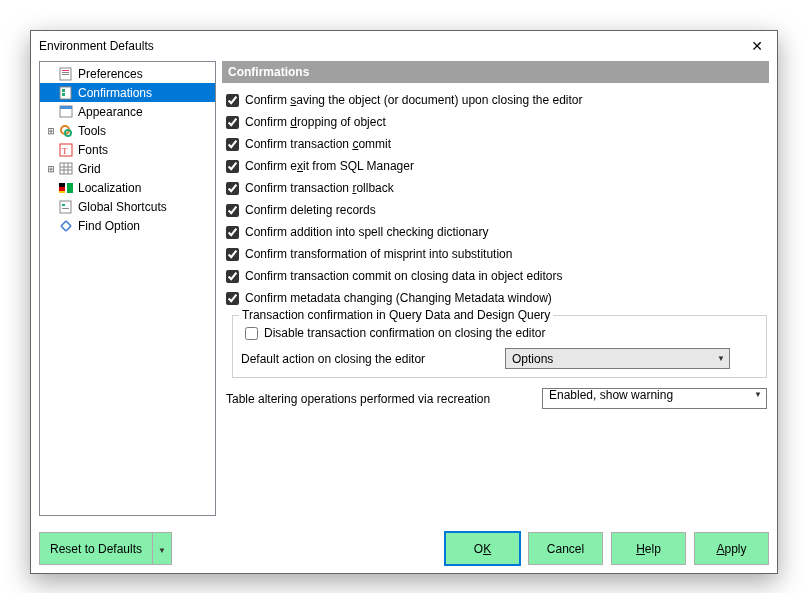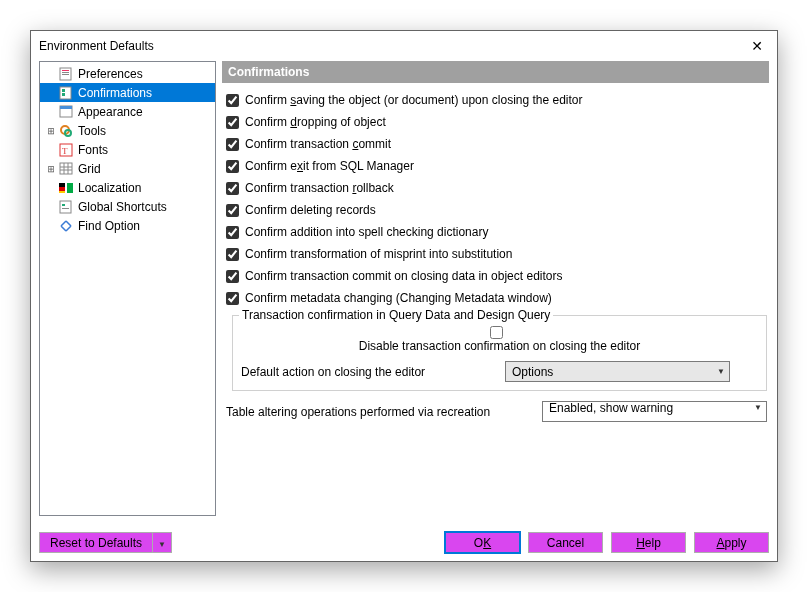--- a/index.html
+++ b/index.html
@@ -149,23 +149,23 @@
     margin-left: 40px;
   }
   .footer {
     display: flex;
     align-items: center;
     padding: 8px;
     gap: 8px;
   }
   .footer .spacer { flex: 1; }
   .footer button, .footer .splitbtn {
-    height: 21px;
+    height: 33px;
     border: 1px solid #adadad;
-    background: #d946ef;
+    background: #86efac;
     font-family: inherit;
     font-size: 12px;
     padding: 0 12px;
     min-width: 75px;
     cursor: pointer;
     display: inline-flex;
     align-items: center;
     justify-content: center;
   }
   .footer .splitbtn {
@@ -353,21 +353,21 @@
         <input type="checkbox" checked="" style="">
         <span><span>Confirm transaction commit on closing data in object editors</span></span>
       </div>
       <div class="chk-row">
         <input type="checkbox" checked="" style="">
         <span><span>Confirm metadata changing (Changing Metadata window)</span></span>
       </div>
 
       <div class="group">
         <span class="group-title">Transaction confirmation in Query Data and Design Query</span>
-        <div class="chk-row" style="margin:0 0 6px 0;flex-direction:column;">
+        <div class="chk-row" style="margin:0 0 6px 0;">
           <input type="checkbox" style="">
           <span>Disable transaction confirmation on closing the editor</span>
         </div>
         <div class="row-select">
           <span class="lbl" style="width:264px;">Default action on closing the editor</span>
           <div class="sel" style="width:225px;">
             <span>Options</span>
             <span class="arrow">▼</span>
           </div>
         </div>

